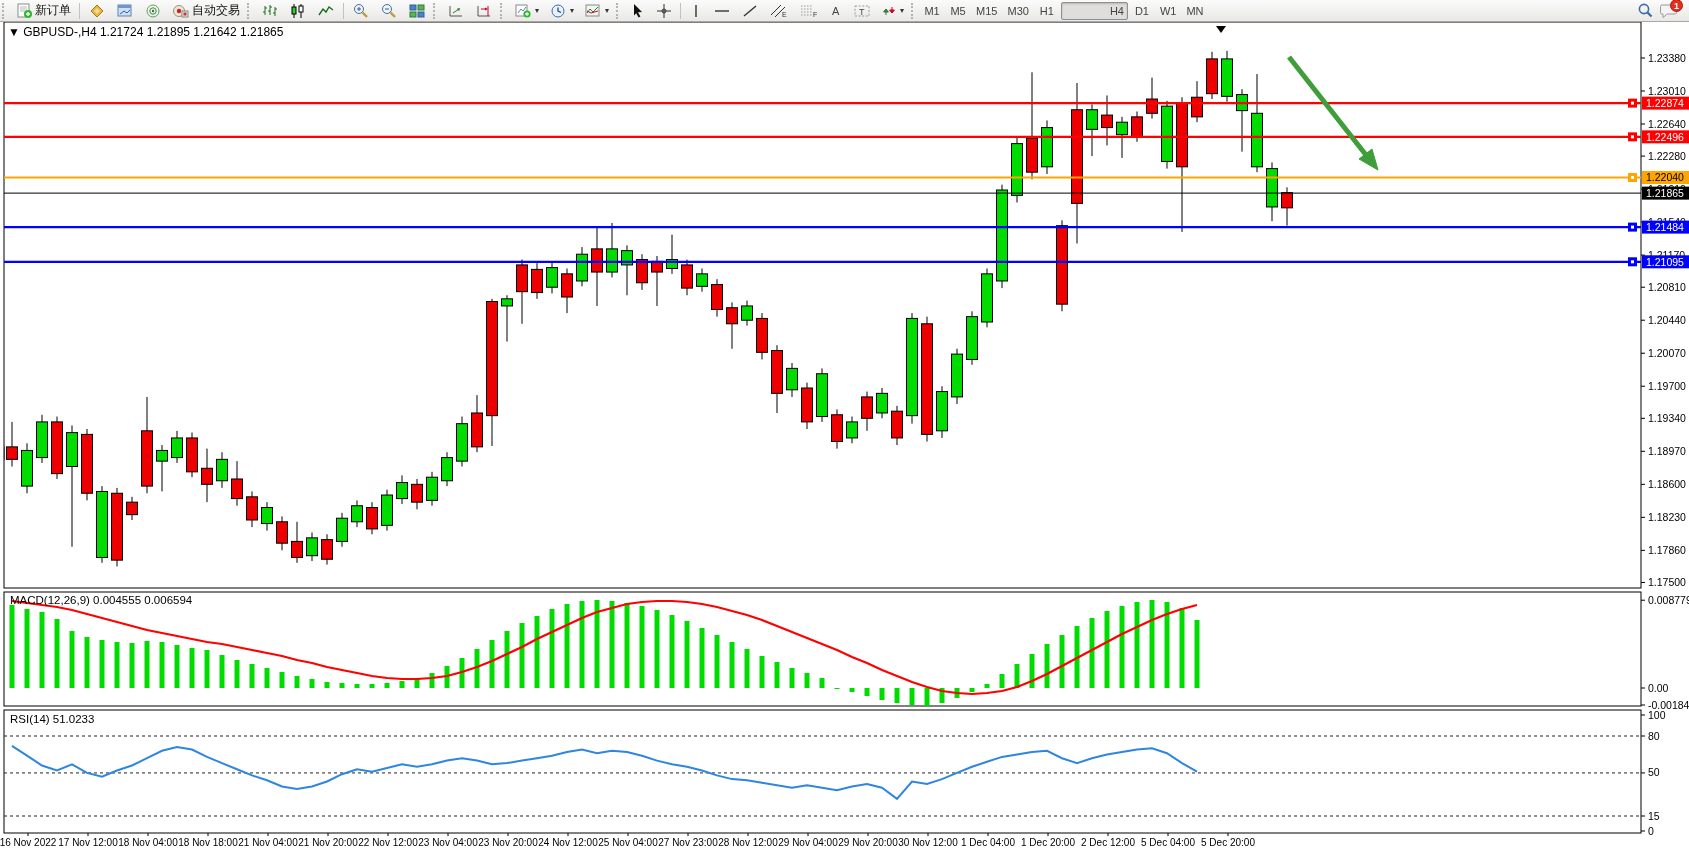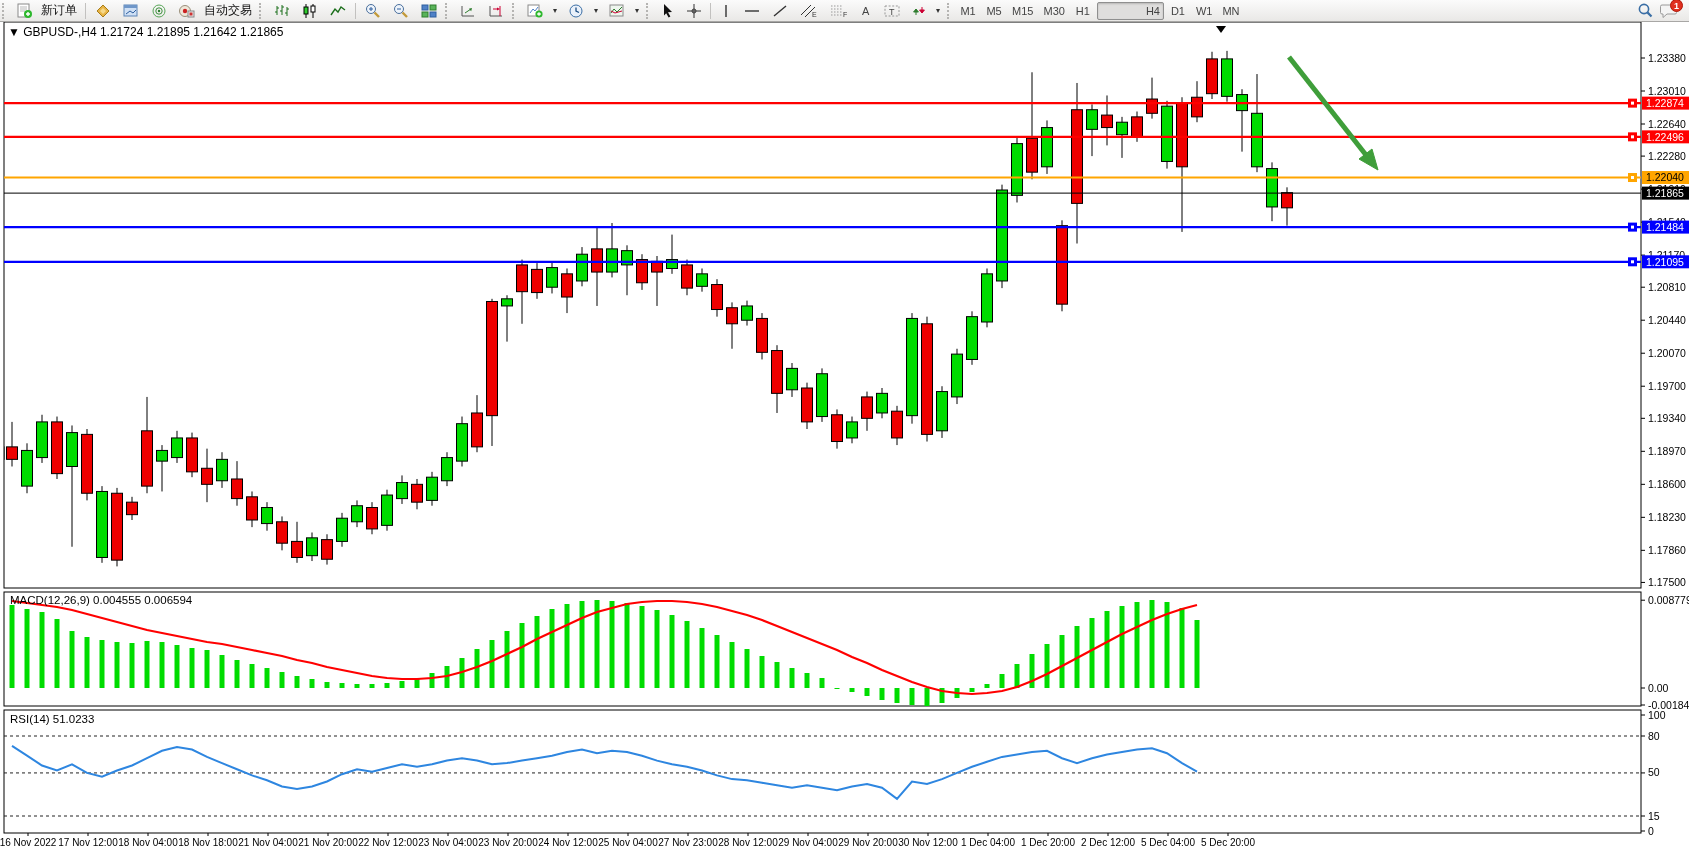--- a/index.html
+++ b/index.html
@@ -10,21 +10,21 @@
   }
   
   .toolbar{
     position:absolute;left:0;top:0;width:1689px;height:22px;
     background:linear-gradient(#fbfbfb,#e9e8e6);
     border-bottom:1px solid #a8a7a5;
     display:flex;align-items:center;box-sizing:border-box;
     font-size:12px;color:#111;white-space:nowrap;
   }
   .tb-btn{
-    height:20px;display:inline-flex;align-items:center;gap:8px;
+    height:20px;display:inline-flex;align-items:center;gap:2px;
     padding:0 4px;border:1px solid transparent;border-radius:2px;
     background:transparent;color:#111;font-size:12px;cursor:default;
     font-family:"Liberation Sans",sans-serif;
   }
   .tb-btn.pressed{border:1px solid #8f8f8f;background:#dfdedd;box-shadow:inset 0 1px 2px rgba(0,0,0,.18);padding-left:48px;}
   .tf-btn{height:18px;min-width:24px;justify-content:center;color:#444;font-size:11px;padding:0 3px;}
   .grip{width:5px;height:16px;margin:0 2px;border-left:2px dotted #b5b4b2;}
   .sep{width:1px;height:16px;background:#c2c1bf;margin:0 3px;}
   .spacer{flex:1;}
   .ico{display:block;}

